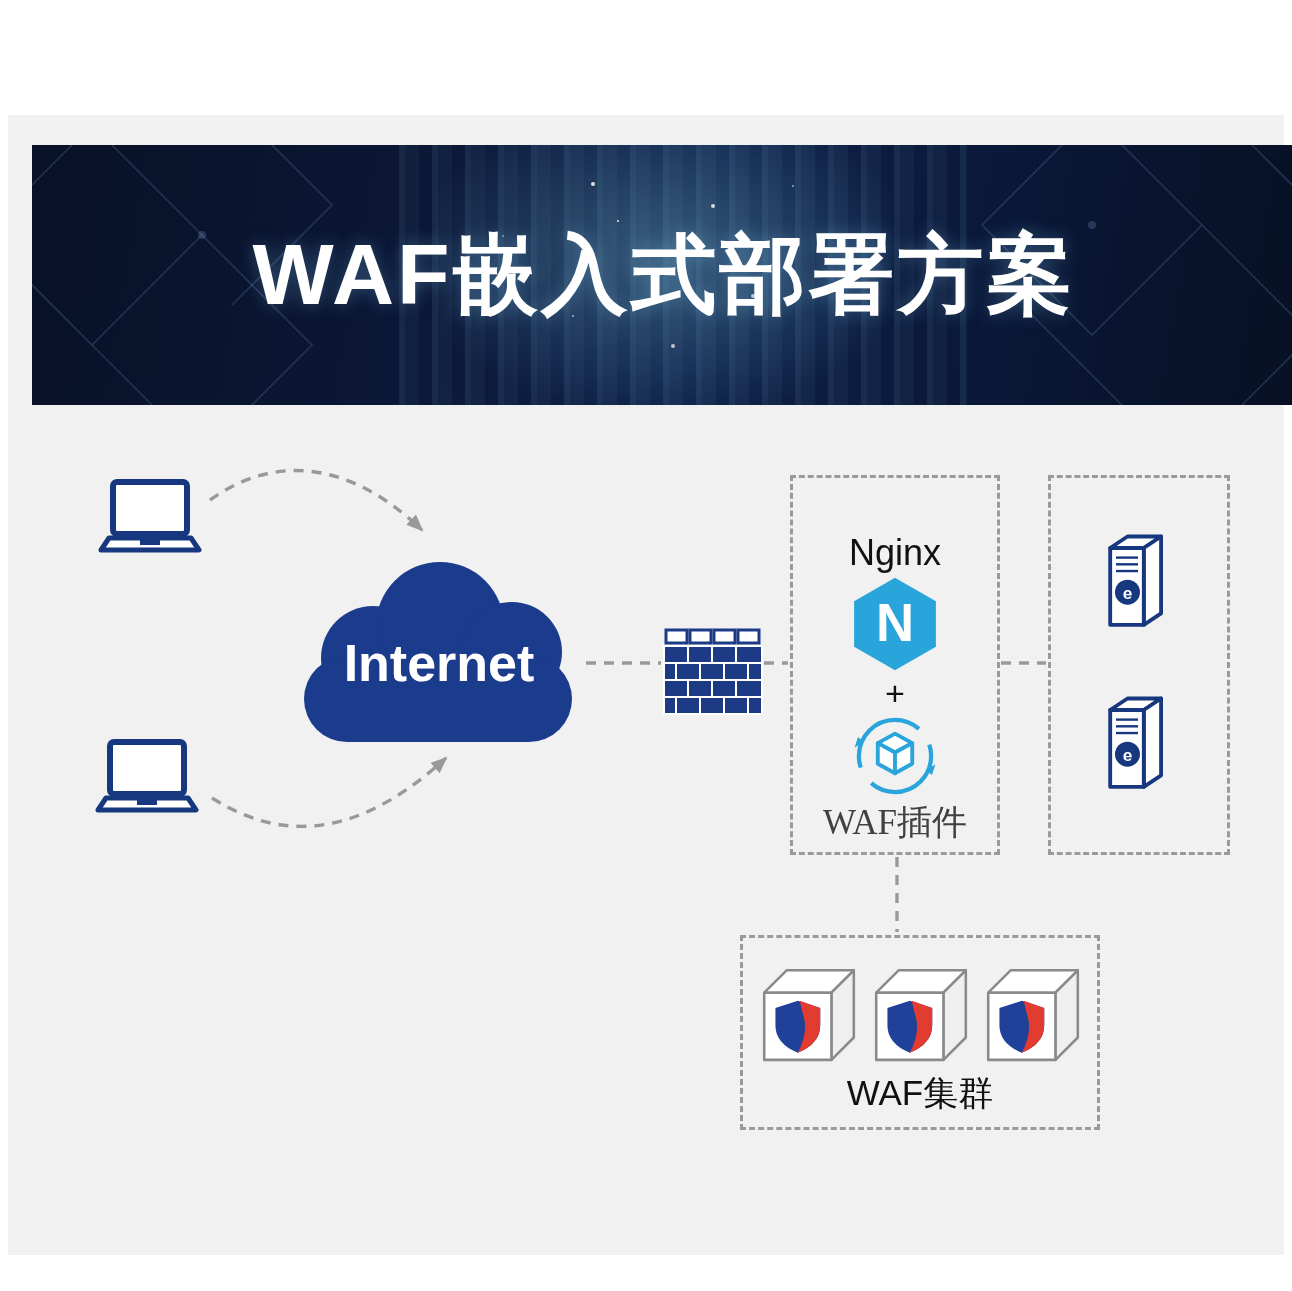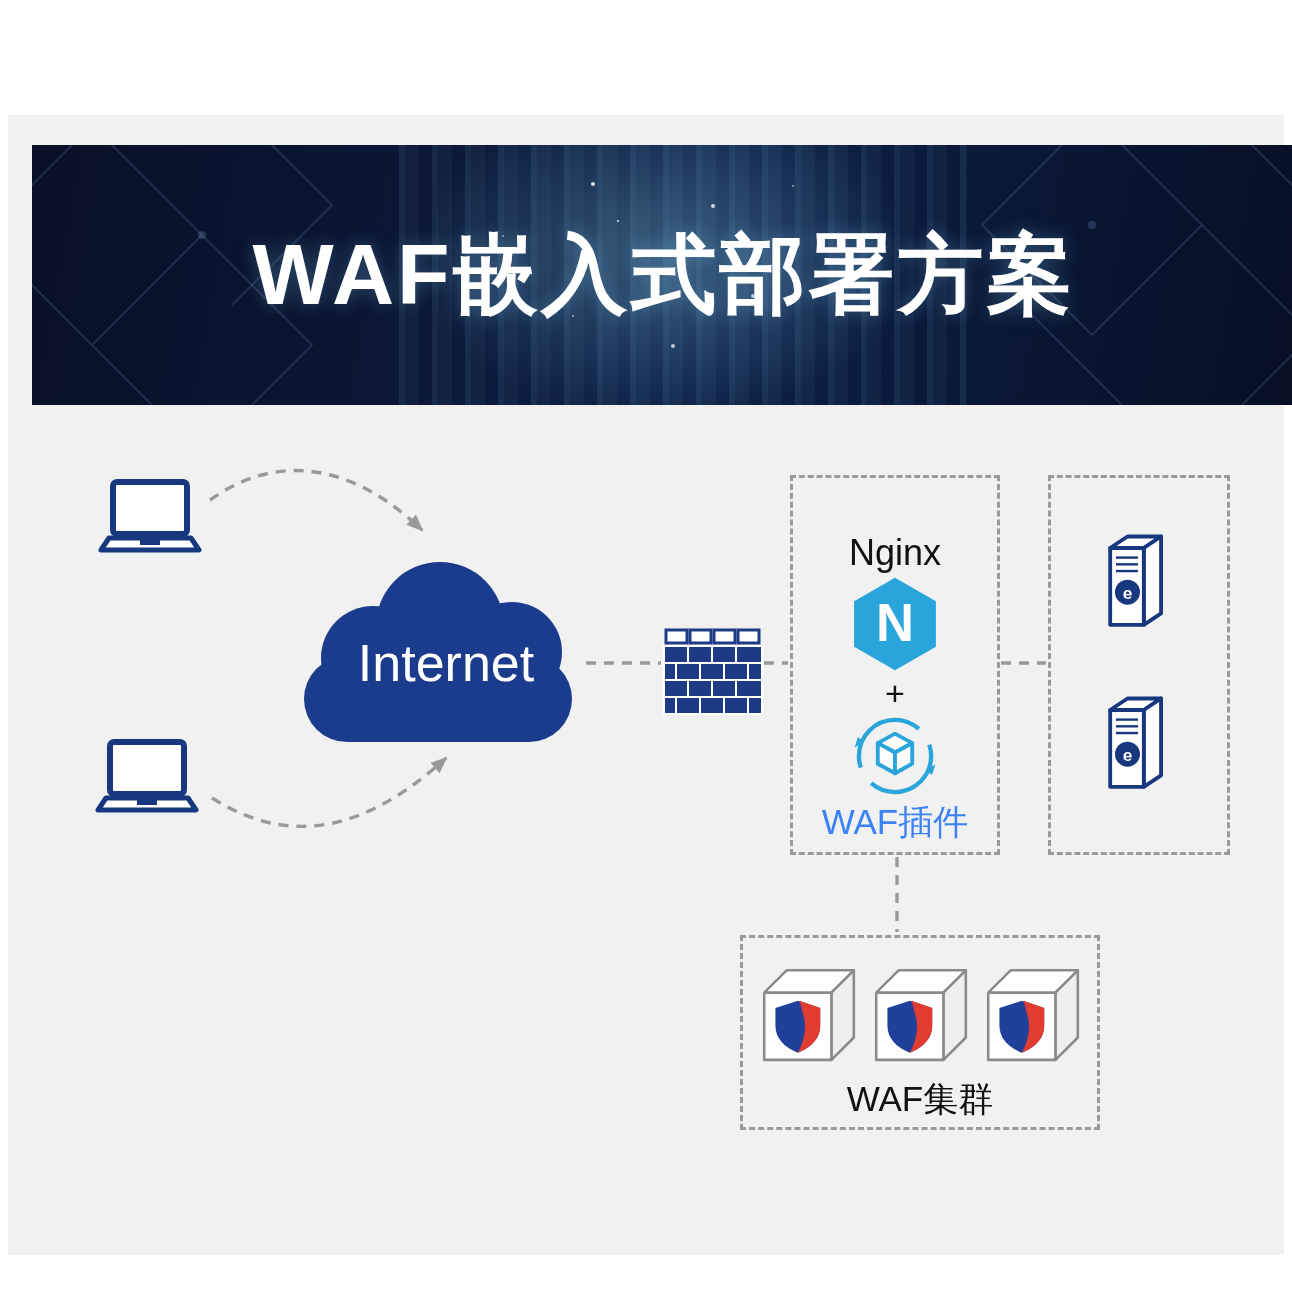--- a/index.html
+++ b/index.html
@@ -23,37 +23,37 @@
   .banner-hex{position:absolute;left:0;top:0;width:100%;height:100%;}
   .banner-title{position:absolute;left:0;top:0;width:100%;height:100%;display:flex;
           align-items:center;justify-content:center;color:#ffffff;font-size:86px;font-weight:bold;
           letter-spacing:3px;text-shadow:0 0 18px rgba(120,190,230,.35);}
 
   
   .abs{position:absolute;}
   .dashed-box{position:absolute;border:3px dashed #9a9a9a;box-sizing:border-box;background:transparent;}
 
   .cloud-wrap{position:absolute;left:288px;top:550px;width:300px;height:200px;}
-  .cloud-label{position:absolute;left:8px;top:0;width:100%;height:100%;display:flex;
+  .cloud-label{position:absolute;left:1px;top:0;width:100%;height:100%;display:flex;
           align-items:center;justify-content:center;padding-top:26px;box-sizing:border-box;
-          color:#ffffff;font-size:52px;font-weight:400;}
+          color:#ffffff;font-size:52px;font-weight:700;}
 
   .nginx-box{left:790px;top:475px;width:210px;height:380px;display:flex;flex-direction:column;
           align-items:center;justify-content:space-evenly;padding:6px 0;}
   .nginx-title{font-size:36px;color:#111;margin-top:48px;}
   .plus-sign{font-size:34px;color:#111;}
-  .plugin-label{font-size:35px;color:#3b82f6;}
+  .plugin-label{font-size:35px;color:#404040;font-family:Liberation Serif, serif;}
 
   .server-box{left:1048px;top:475px;width:182px;height:380px;display:flex;flex-direction:column;
           align-items:center;justify-content:space-evenly;}
 
   .cluster-box{left:740px;top:935px;width:360px;height:195px;display:flex;flex-direction:column;
           align-items:center;justify-content:flex-start;padding-top:16px;box-sizing:border-box;}
   .cube-row{display:flex;flex-direction:row;gap:0px;}
-  .cluster-label{font-size:35px;color:#111;margin-top:10px;}
+  .cluster-label{font-size:35px;color:#111;margin-top:4px;}
 
   .connectors{position:absolute;left:0;top:0;width:1292px;height:1291px;pointer-events:none;}
 </style>
 </head>
 <body>
 
 <div class="canvas">
   <div class="gray-bg"></div>
 
   <div class="banner">

